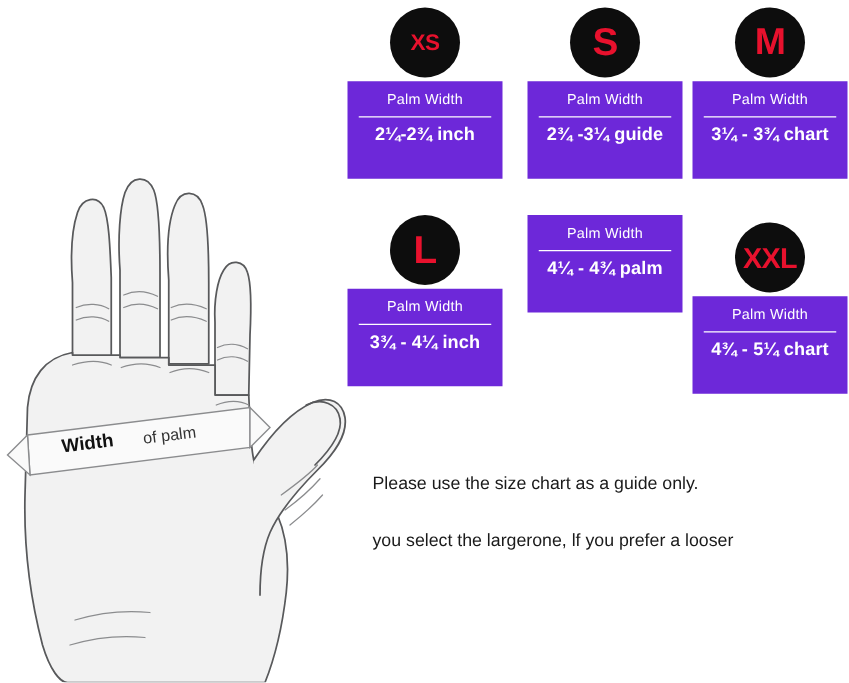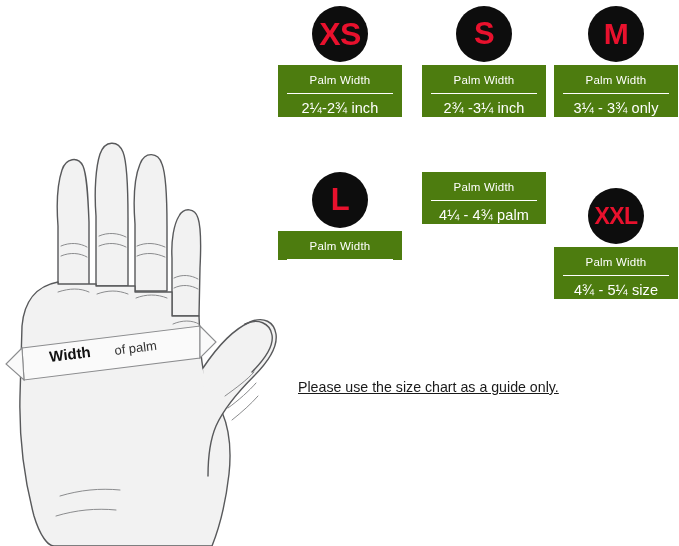--- a/index.html
+++ b/index.html
@@ -43,62 +43,61 @@
     border-radius: 50%;
     background: #0d0d0d;
     color: #e8112d;
     font-weight: bold;
     display: flex;
     align-items: center;
     justify-content: center;
     margin: 0 auto 3px auto;
     letter-spacing: -0.5px;
   }
-  .badge.sz-1 { font-size: 32px; }
+  .badge.sz-1 { font-size: 18px; }
   .badge.sz-2 { font-size: 31px; }
   .badge.sz-3 { font-size: 30px; }
   .badge.sz-4 { font-size: 26px; }
   .badge.sz-5 { font-size: 23px; }
 
   .panel {
-    background: #4d7c0f;
+    background: #6d28d9;
     color: #ffffff;
     text-align: center;
-    padding: 7px 2px 0 2px;
+    padding: 7px 2px 26px 2px;
   }
   .panel .panel-label {
     font-size: 11.5px;
     line-height: 17px;
     letter-spacing: 0.2px;
   }
   .panel .panel-rule {
     height: 1px;
     background: #ffffff;
     margin: 4px 7px 5px 7px;
   }
   .panel .panel-value {
     font-size: 14.5px;
-    font-weight: normal;
+    font-weight: bold;
     line-height: 18px;
     letter-spacing: 0.1px;
   }
 
   
   #notes {
     position: absolute;
     left: 298px;
     top: 372px;
     width: 372px;
   }
   #notes .note-line {
     font-size: 14.2px;
     line-height: 31px;
     color: #1a1a1a;
     white-space: nowrap;
-    text-decoration: underline;
   }
   #notes .note-gap {
     height: 15px;
   }
 
   
 </style>
 </head>
 <body>
 
@@ -165,56 +164,58 @@
       <div class="panel-rule"></div>
       <div class="panel-value">2¼-2¾ inch</div>
     </div>
   </div>
 
   <div class="size-card" style="left:144px; top:0px;">
     <div class="badge sz-2">S</div>
     <div class="panel">
       <div class="panel-label">Palm Width</div>
       <div class="panel-rule"></div>
-      <div class="panel-value">2¾ -3¼ inch</div>
+      <div class="panel-value">2¾ -3¼ guide</div>
     </div>
   </div>
 
   <div class="size-card" style="left:276px; top:0px;">
     <div class="badge sz-3">M</div>
     <div class="panel">
       <div class="panel-label">Palm Width</div>
       <div class="panel-rule"></div>
-      <div class="panel-value">3¼ - 3¾ only</div>
+      <div class="panel-value">3¼ - 3¾ chart</div>
     </div>
   </div>
 
   <div class="size-card" style="left:0px; top:166px;">
     <div class="badge sz-2">L</div>
     <div class="panel">
       <div class="panel-label">Palm Width</div>
       <div class="panel-rule"></div>
+      <div class="panel-value">3¾ - 4¼ inch</div>
     </div>
   </div>
 
   <div class="size-card" style="left:144px; top:166px;">
     <div class="panel">
       <div class="panel-label">Palm Width</div>
       <div class="panel-rule"></div>
       <div class="panel-value">4¼ - 4¾ palm</div>
     </div>
   </div>
 
-  <div class="size-card" style="left:276px; top:182px;">
+  <div class="size-card" style="left:276px; top:172px;">
     <div class="badge sz-5">XXL</div>
     <div class="panel">
       <div class="panel-label">Palm Width</div>
       <div class="panel-rule"></div>
-      <div class="panel-value">4¾ - 5¼ size</div>
+      <div class="panel-value">4¾ - 5¼ chart</div>
     </div>
   </div>
 
 </div>
 
 <div id="notes">
   <div class="note-line">Please use the size chart as a guide only.</div>
   <div class="note-gap"></div>
+  <div class="note-line">you select the largerone, lf you prefer a looser</div>
 </div>
 
 </body></html>

